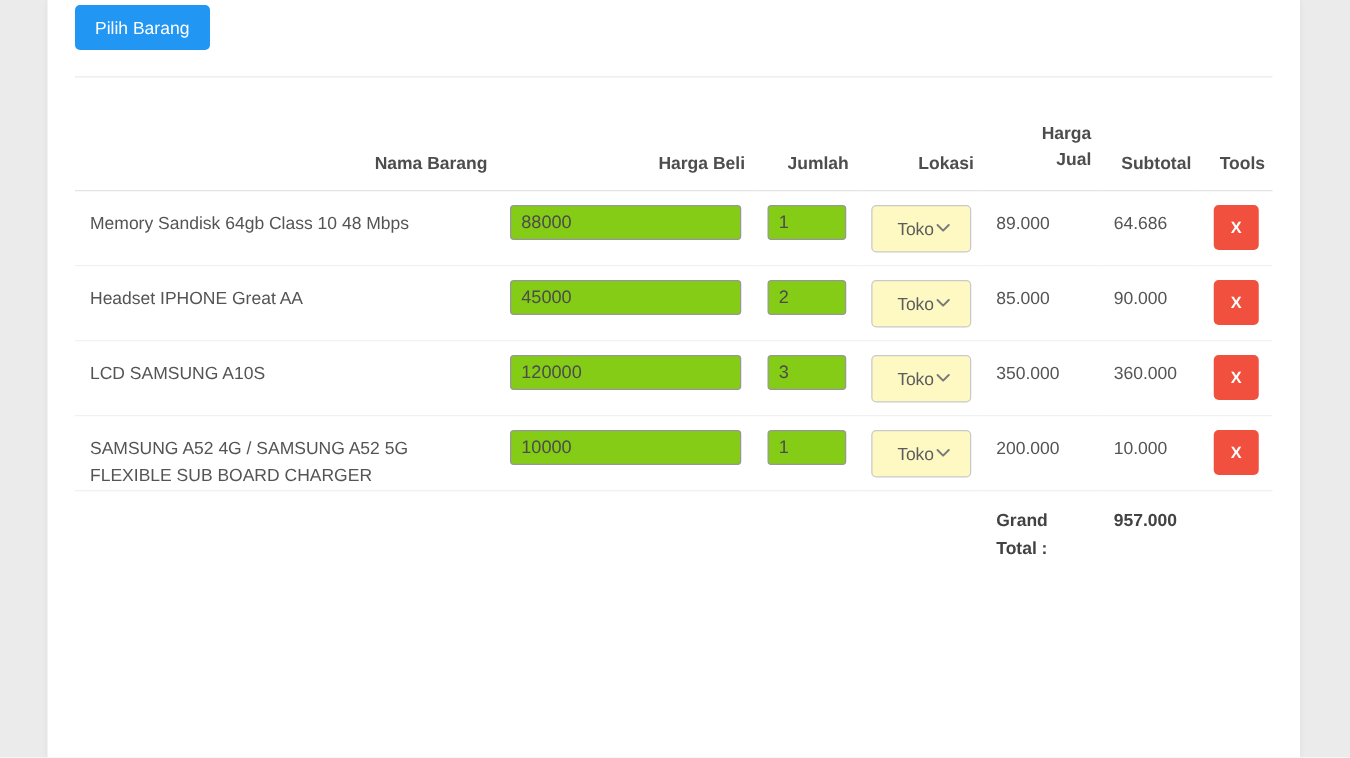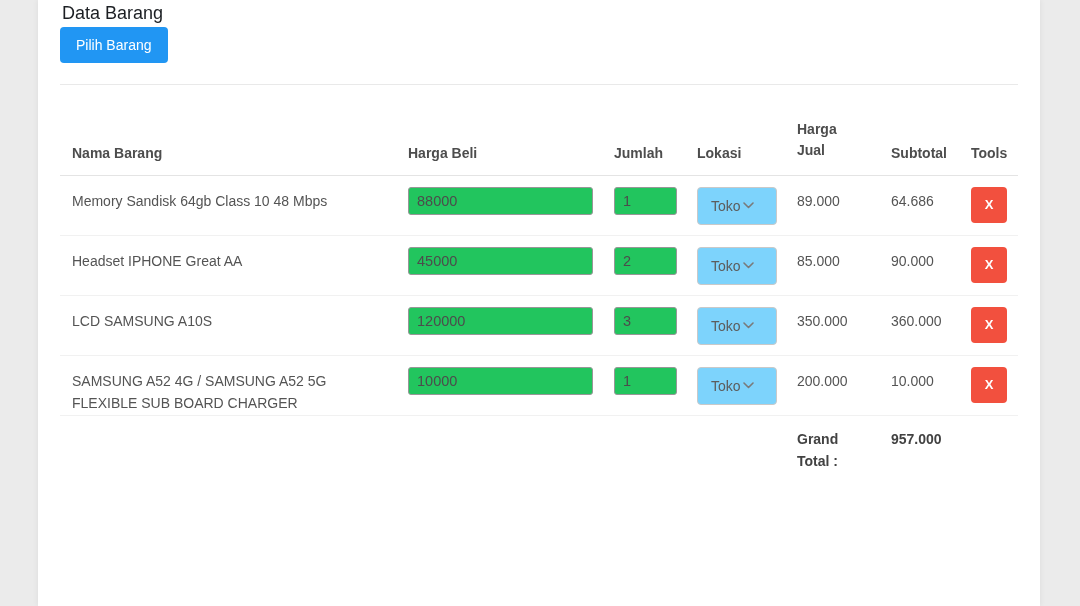--- a/index.html
+++ b/index.html
@@ -49,21 +49,21 @@
   }
   .table-wrap { margin: 0 22px; }
   table {
     width: 100%;
     border-collapse: collapse;
     table-layout: fixed;
   }
   thead th {
     height: 90px;
     vertical-align: bottom;
-    text-align: left;
+    text-align: right;
     padding: 0 6px 14px 12px;
     font-size: 14px;
     font-weight: 700;
     color: #4d4d4d;
     border-bottom: 1px solid #e4e4e4;
   }
   th .narrow { display: inline-block; width: 48px; line-height: 21px; }
   tbody td {
     height: 60px;
     vertical-align: top;
@@ -76,33 +76,33 @@
   }
   tbody td.control { padding-top: 11px; }
   .inp {
     height: 28px;
     border: 1px solid #979797;
     border-radius: 3px;
     padding: 0 8px;
     font-size: 14.5px;
     color: #4c4c4c;
     font-family: "Liberation Sans", sans-serif;
-    background: #22c55e;
+    background: #84cc16;
   }
   .inp-harga { width: 185px; }
   .inp-jumlah { width: 63px; }
   .sel {
     width: 80px;
     height: 38px;
     border: 1px solid #c9c9c9;
     border-radius: 4px;
-    background: #7dd3fc;
+    background: #fef9c3;
     display: flex;
     align-items: center;
-    justify-content: flex-start;
+    justify-content: center;
     padding: 0 9px 0 13px;
     color: #5c5c5c;
     cursor: pointer;
   }
   .sel-text {
     max-width: 31px;
     overflow: hidden;
     white-space: nowrap;
   }
   .chev { flex: 0 0 auto; margin-left: 2px; }
@@ -126,21 +126,20 @@
     vertical-align: top;
     height: 68px;
   }
   tfoot .narrow { display: inline-block; width: 50px; }
 </style>
 </head>
 <body>
 
 <div class="card">
   <div class="card-header">
-    <div class="page-title">Data Barang</div>
     <button class="btn-primary">Pilih Barang</button>
     <hr class="header-divider">
   </div>
 
   <div class="table-wrap">
     <table>
       <colgroup>
         <col style="width:336px">
         <col style="width:206px">
         <col style="width:83px">

